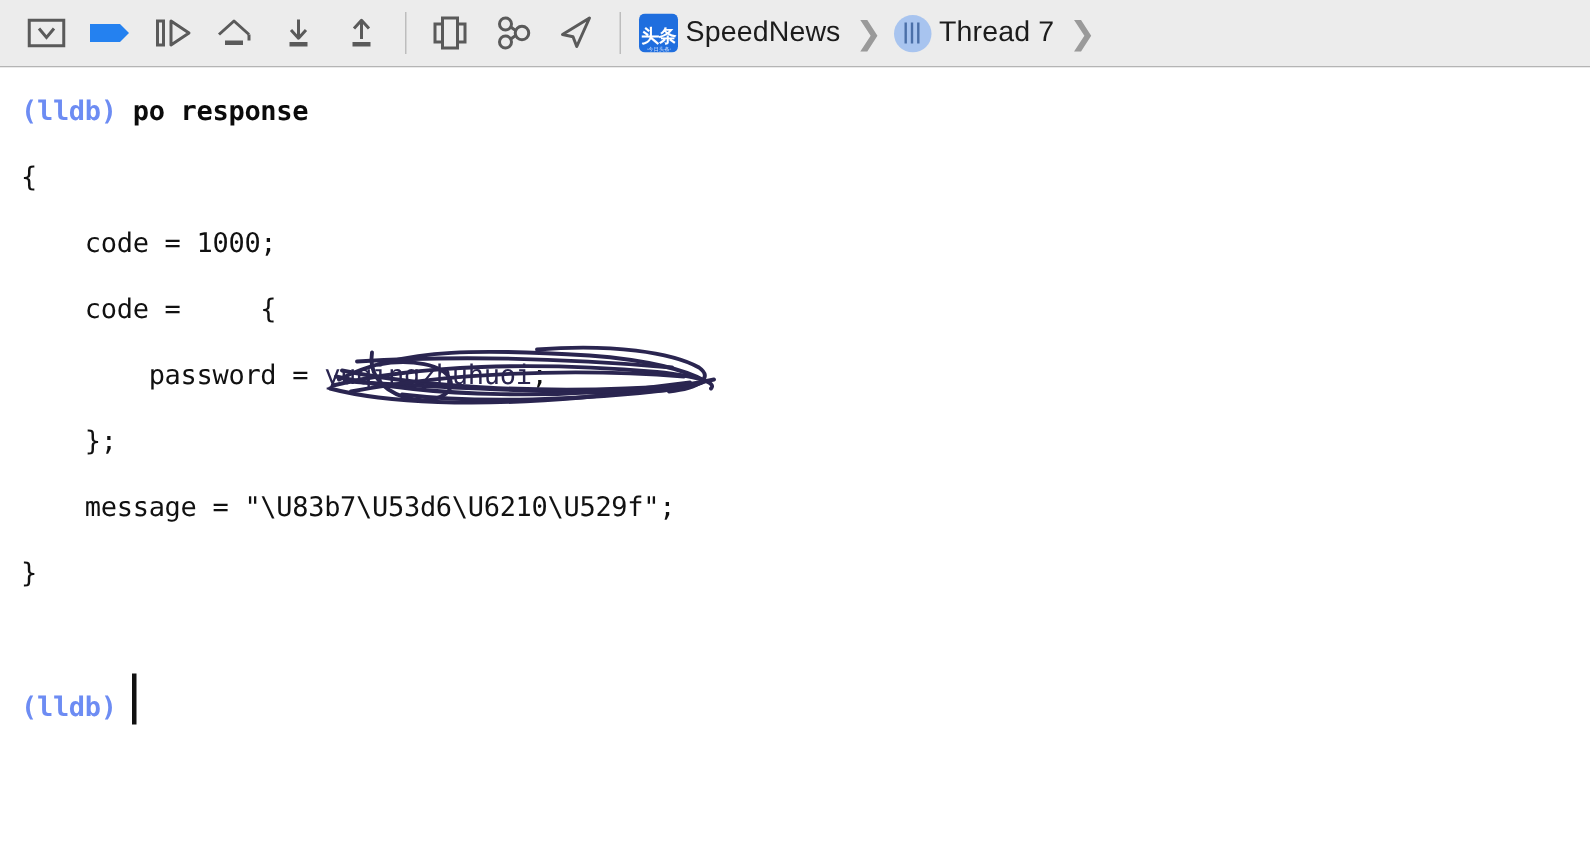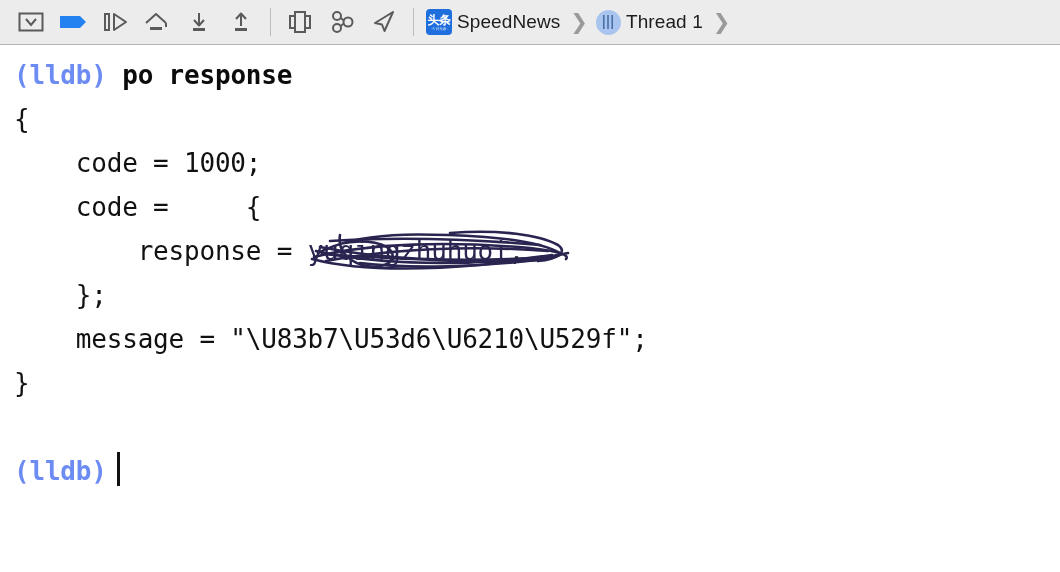--- a/index.html
+++ b/index.html
@@ -75,21 +75,21 @@
   }
   
   .app-icon {
     width: 26px;
     height: 26px;
     border-radius: 4px;
     background: #1f6ede;
     display: flex;
     flex-direction: column;
     align-items: center;
-    justify-content: center;
+    justify-content: flex-end;
     flex: 0 0 auto;
     overflow: hidden;
     line-height: 1;
   }
   .app-icon .ai-main {
     color: #ffffff;
     font-size: 12px;
     font-weight: bold;
     font-family: "DejaVu Sans", sans-serif;
     letter-spacing: -0.5px;
@@ -130,21 +130,21 @@
   .console {
     position: relative;
     height: 527px;
     background: #ffffff;
     padding: 8px 0 0 14px;
     box-sizing: border-box;
     overflow: hidden;
   }
   .console-line {
     font-family: "DejaVu Sans Mono", monospace;
-    font-size: 26px;
+    font-size: 18px;
     line-height: 44px;
     color: #111111;
     white-space: pre;
     letter-spacing: -0.2px;
   }
   .prompt {
     color: #6d8cf3;
     font-weight: bold;
     font-family: "DejaVu Sans Mono", monospace;
   }
@@ -267,38 +267,38 @@
     <span class="crumb-sep">❯</span>
 
     <div class="crumb">
       <span class="thread-icon">
         <svg width="16" height="16" viewBox="0 0 16 16">
           <rect x="3" y="1" width="1.6" height="14" fill="#4a6fa8"></rect>
           <rect x="7.2" y="1" width="1.6" height="14" fill="#4a6fa8"></rect>
           <rect x="11.4" y="1" width="1.6" height="14" fill="#4a6fa8"></rect>
         </svg>
       </span>
-      <span class="crumb-label">Thread 1</span>
+      <span class="crumb-label">Thread 7</span>
     </div>
 
     <span class="crumb-sep">❯</span>
 
 
   </div>
 </div>
 
 <div class="console">
 
   <div class="console-line"><span class="prompt">(lldb)</span><span> </span><span class="cmd">po response</span></div>
 
   <div class="console-line">{</div>
   <div class="console-line">    code = 1000;</div>
   <div class="console-line">    code =     {</div>
 
-  <div class="console-line"><span>        response = </span><span class="scribble-wrap"><span class="redacted-text">yuqingzhuhuoi</span><svg class="scribble" width="290" height="70" viewBox="0 0 290 70">
+  <div class="console-line"><span>        password = </span><span class="scribble-wrap"><span class="redacted-text">yuqingzhuhuoi</span><svg class="scribble" width="290" height="70" viewBox="0 0 290 70">
       <g fill="none" stroke="#2a2550" stroke-width="2.6" stroke-linecap="round">
         <path d="M18 40 C60 18 120 20 185 24 C225 27 250 34 262 41 C250 48 210 50 160 48 C110 46 55 44 22 41"></path>
         <path d="M14 44 C70 30 150 28 230 35 C258 38 270 42 266 46"></path>
         <path d="M20 34 C80 46 160 50 250 44"></path>
         <path d="M26 48 C90 36 170 32 248 38"></path>
         <path d="M30 28 C95 24 170 26 240 32"></path>
         <path d="M12 46 C50 56 110 58 180 52 C220 48 250 44 268 40"></path>
         <path d="M40 22 C38 34 44 46 62 52 C80 57 96 50 92 40 C88 30 66 26 44 30"></path>
         <path d="M150 20 C200 16 240 22 258 32 C268 39 258 46 238 48"></path>
         <path d="M60 50 C110 56 180 54 246 46"></path>

